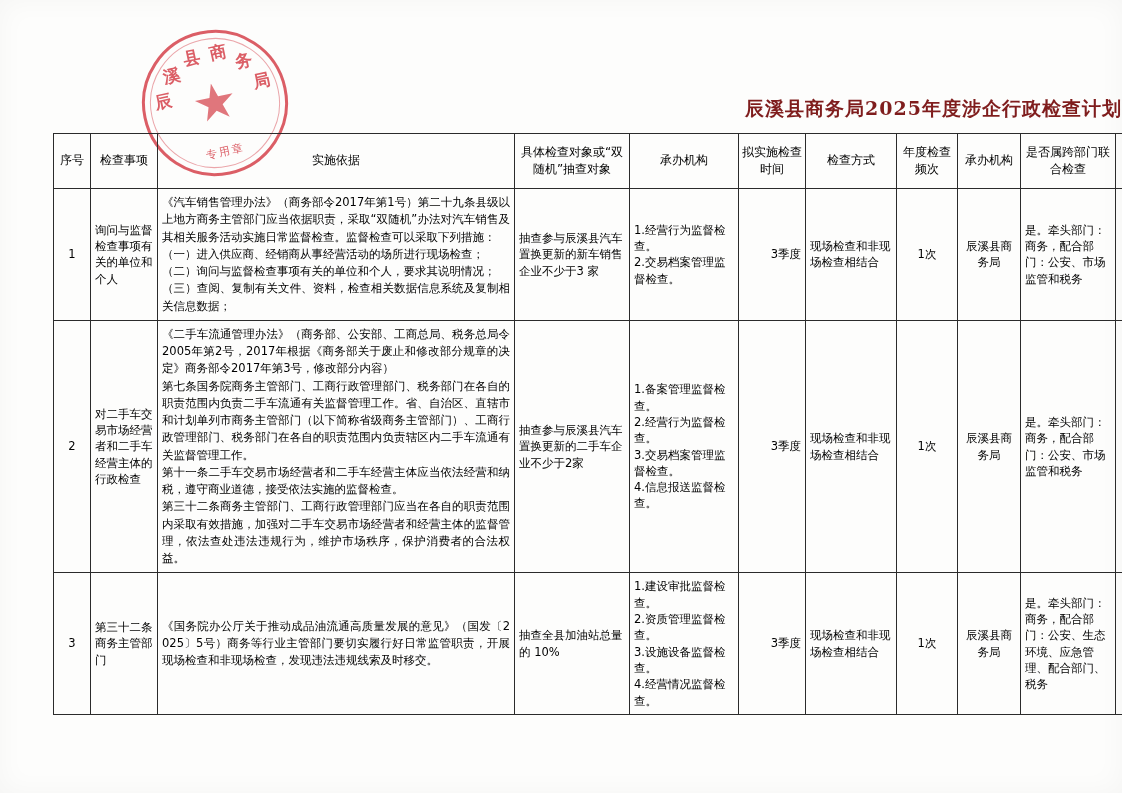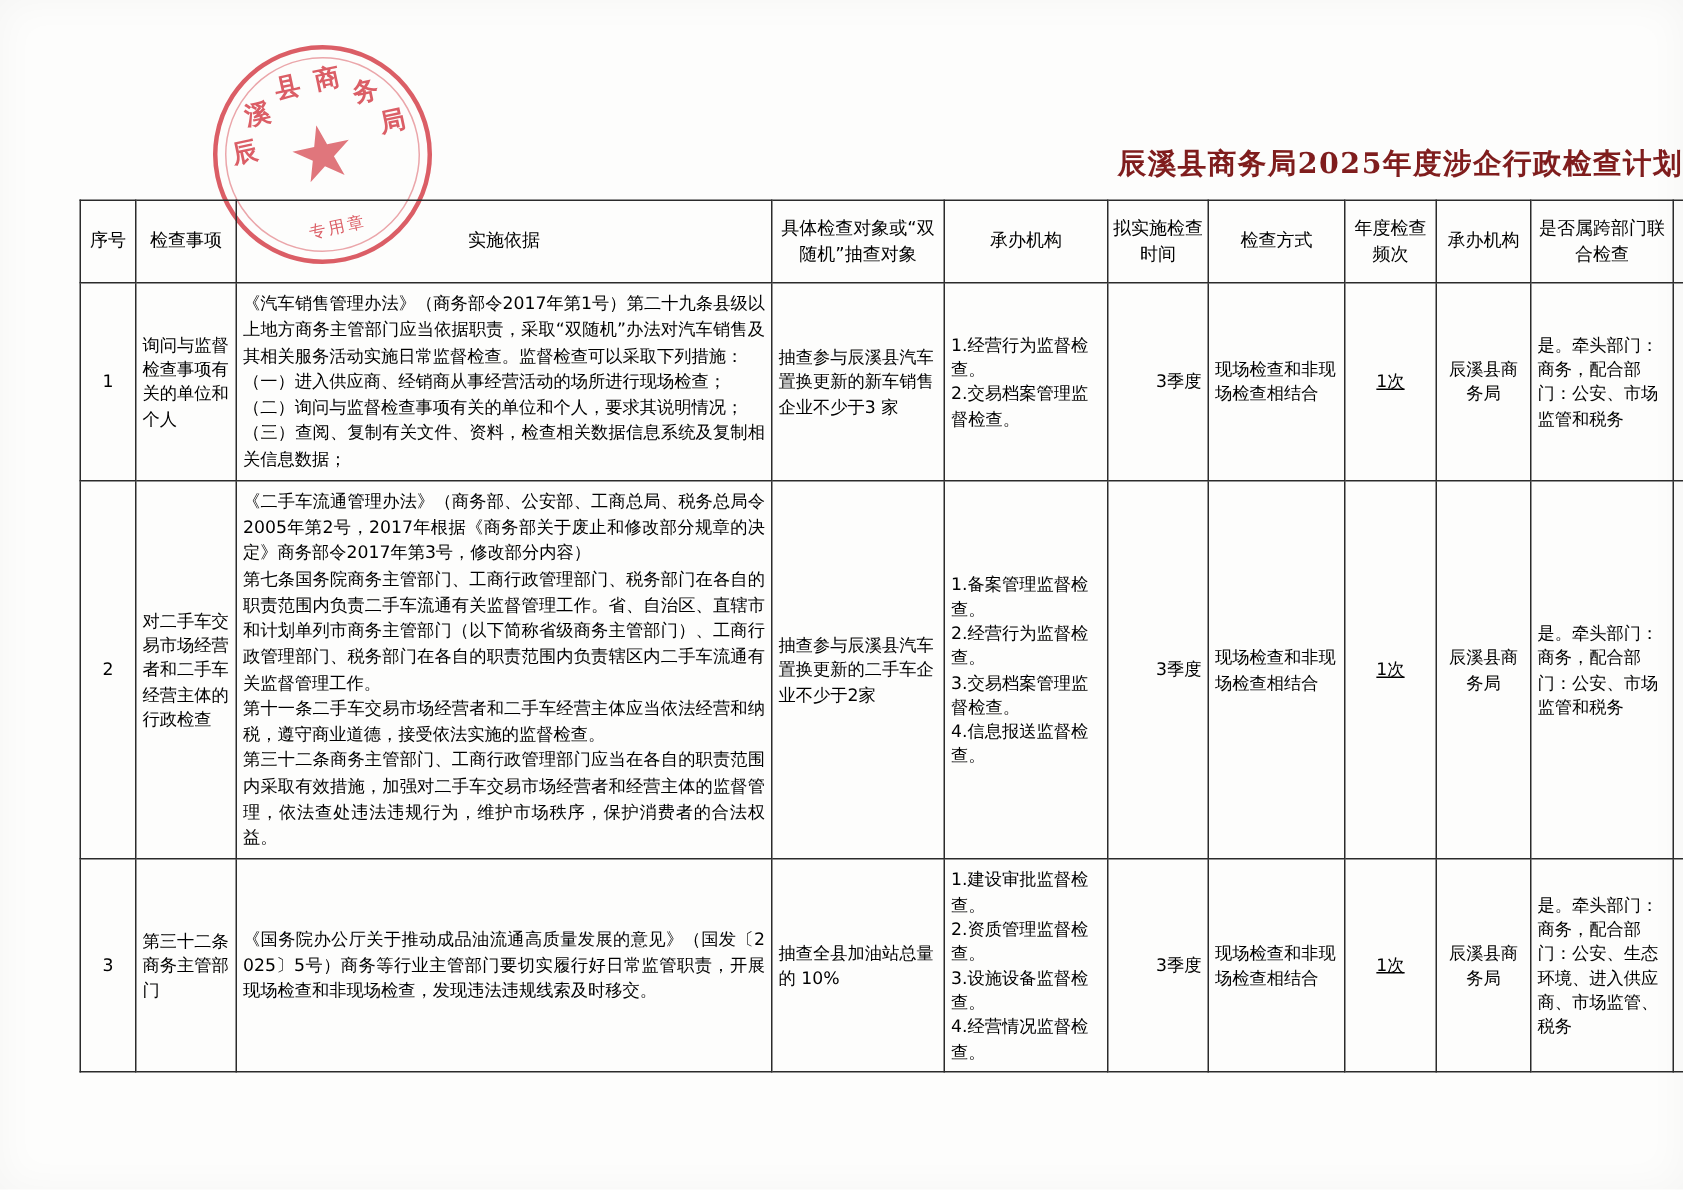--- a/index.html
+++ b/index.html
@@ -128,21 +128,21 @@
     height: 48px;
     padding: 3px 2px;
   }
   td.c-idx { text-align: center; width: 32px; }
   td.c-item { width: 62px; padding-left: 6px; }
   td.c-basis { width: 352px; text-align: justify; padding: 7px 6px; line-height: 1.5; }
   td.c-target { width: 110px; padding: 6px 5px; }
   td.c-content { width: 104px; padding: 6px 5px; margin-left: 36px; }
   td.c-time { width: 62px; text-align: right; }
   td.c-method { width: 86px; text-align: left; }
-  td.c-freq { width: 56px; text-align: center; text-decoration: underline; }
+  td.c-freq { width: 56px; text-align: center; }
   td.c-org { width: 58px; text-align: center; margin-top: 19px; }
   td.c-joint { width: 90px; padding: 6px 5px; }
   td.c-remark { width: 44px; text-align: center; }
   .nowrapish { white-space: pre-line; }
 </style>
 </head>
 <body>
 
 <div class="page">
 
@@ -221,19 +221,19 @@
         <td class="c-basis nowrapish">《国务院办公厅关于推动成品油流通高质量发展的意见》（国发〔2025〕5号）商务等行业主管部门要切实履行好日常监管职责，开展现场检查和非现场检查，发现违法违规线索及时移交。</td>
         <td class="c-target">抽查全县加油站总量的 10%</td>
         <td class="c-content nowrapish">1.建设审批监督检查。
 2.资质管理监督检查。
 3.设施设备监督检查。
 4.经营情况监督检查。</td>
         <td class="c-time">3季度</td>
         <td class="c-method">现场检查和非现场检查相结合</td>
         <td class="c-freq">1次</td>
         <td class="c-org">辰溪县商务局</td>
-        <td class="c-joint">是。牵头部门：商务，配合部门：公安、生态环境、进入供应商、市场监管、税务</td>
+        <td class="c-joint">是。牵头部门：商务，配合部门：公安、生态环境、应急管理、配合部门、税务</td>
         <td class="c-remark">一般检查</td>
       </tr>
     </tbody>
   </table>
 
 </div>
 
 </body></html>

